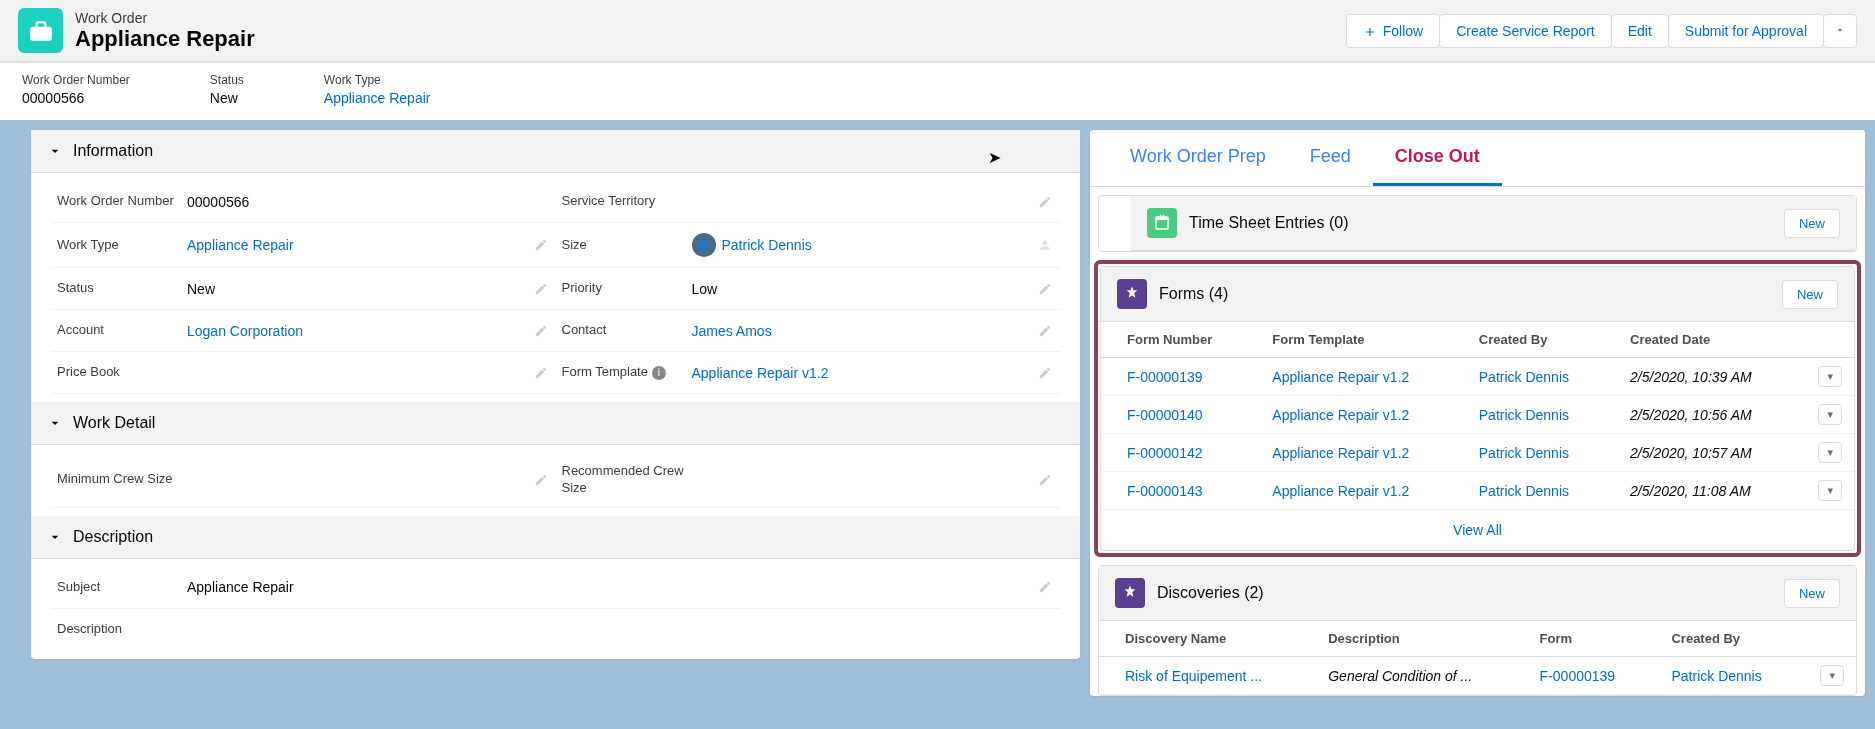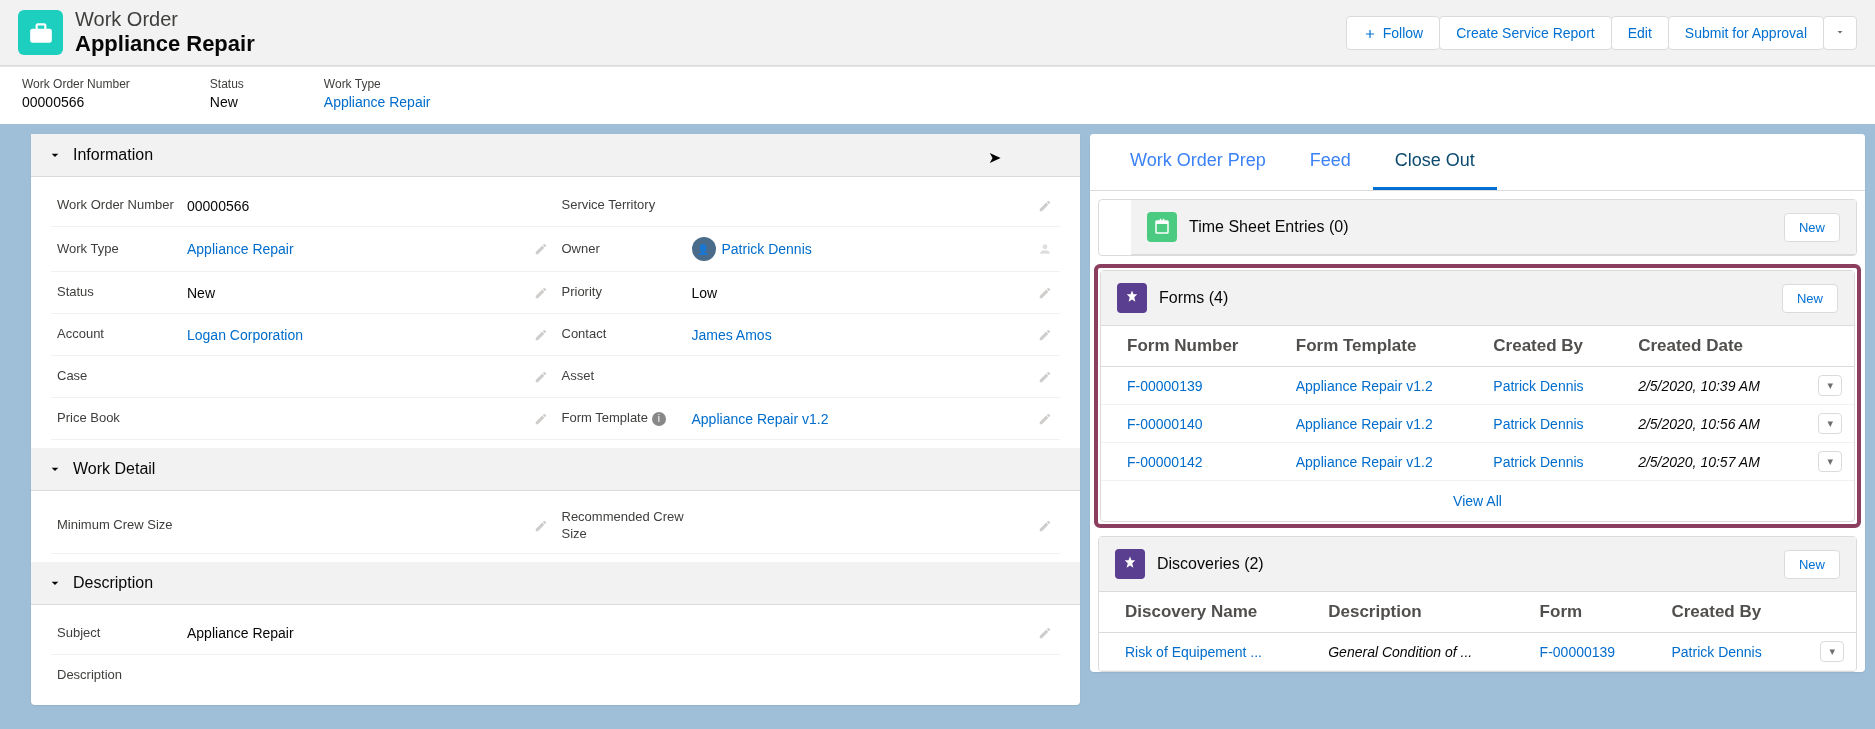--- a/index.html
+++ b/index.html
@@ -1,19 +1,19 @@
 <!DOCTYPE html>
 <html><head>
 <meta charset="utf-8">
 <style>
 * { box-sizing: border-box; margin: 0; padding: 0; }
 body { font-family: -apple-system, BlinkMacSystemFont, "Segoe UI", Arial, sans-serif; background: #9fbfd8; font-size: 13px; color: #3e3e3c; width: 1875px; position: relative; }
 .topbar { background: #f3f2f2; border-bottom: 1px solid #dddbda; display: flex; align-items: center; padding: 8px 18px; }
 .icon-box { width: 45px; height: 45px; background: #1ccfbe; border-radius: 6px; display: flex; align-items: center; justify-content: center; margin-right: 12px; }
-.topbar-title-obj { font-size: 20px; color: #3e3e3c; }
+.topbar-title-obj { font-size: 14px; color: #3e3e3c; }
 .topbar-title-name { font-size: 22px; font-weight: 700; color: #080707; }
 .topbar-actions { margin-left: auto; display: flex; gap: 0; }
 .topbar-actions button { background: #fff; border: 1px solid #dddbda; color: #0070d2; padding: 8px 16px; font-size: 14px; cursor: pointer; border-radius: 4px; margin-left: -1px; }
 .topbar-actions button:first-child { display: flex; align-items: flex-end; gap: 6px; }
 .topbar-actions .dropdown-btn { padding: 8px 10px; color: #706e6b; }
 .fields-bar { background: #fff; padding: 10px 22px 14px; display: flex; gap: 80px; border-top: 1px solid #e5e5e5; }
 .field-label { font-size: 12px; color: #3e3e3c; margin-bottom: 3px; }
 .field-value { font-size: 14px; color: #080707; }
 .field-value.link { color: #006dcc; }
 .main-wrap { display: flex; gap: 10px; padding: 10px; align-items: flex-start; }
@@ -24,30 +24,30 @@
 .chev { width: 16px; height: 16px; display: inline-block; }
 .form-body { padding: 8px 20px; }
 .row { display: flex; }
 .cell { width: 50%; display: flex; padding: 10px 6px; border-bottom: 1px solid #f3f2f2; align-items:center; min-height:42px; }
 .cell .lbl { width: 130px; font-size: 13px; color: #3e3e3c; line-height:1.3; }
 .cell .val { flex: 1; font-size: 14px; color: #080707; display:flex; align-items:center; gap:6px; }
 .edit-pencil { width: 18px; height: 18px; color: #b0adab; margin-left: auto; display:flex; align-items:center; justify-content:center; opacity:0.6; }
 .avatar { width: 24px; height: 24px; border-radius: 50%; background: #4a6b8a; display:inline-flex; align-items:center; justify-content:center; color:#fff; font-size:10px; }
 .tabs { display: flex; border-bottom: 1px solid #dddbda; padding: 0 18px; background:#fff; border-radius:4px 4px 0 0; }
 .tab { padding: 16px 22px; font-size: 18px; color: #3b82f6; cursor: pointer; border-bottom: 3px solid transparent; }
-.tab.active { color: #0c4a6e; font-weight: 400; border-bottom-color: #0070d2; }
+.tab.active { color: #be185d; font-weight: 700; border-bottom-color: #0070d2; }
 .related-card { background: #fff; border: 1px solid #dddbda; border-radius: 4px; margin: 8px 0; }
 .related-hdr { display:flex; align-items:center; padding: 12px 16px; background:#f3f2f2; border-bottom:1px solid #dddbda; }
 .related-icon { width: 30px; height: 30px; border-radius: 4px; margin-right: 12px; display:flex; align-items:center; justify-content:center; }
 .related-icon.green { background: #4bca81; }
 .related-icon.purple { background: #5a3e8f; }
 .related-title { font-size: 16px; font-weight: 500; color: #080707; }
 .new-btn { margin-left:auto; background:#fff; border:1px solid #dddbda; color:#0070d2; padding:6px 14px; font-size:13px; border-radius:4px; cursor:pointer; }
 .table { width:100%; border-collapse: collapse; }
-.table th { text-align:left; font-size:17px; font-weight:700; color:#514f4d; padding: 10px 12px 10px 26px; border-bottom:1px solid #dddbda; }
+.table th { text-align:left; font-size:13px; font-weight:700; color:#514f4d; padding: 10px 12px 10px 26px; border-bottom:1px solid #dddbda; }
 .table td { font-size:14px; color:#006dcc; padding: 8px 12px 8px 26px; border-bottom:1px solid #f3f2f2; }
 .table td.plain { color:#080707;font-style:italic; }
 .table td.actions { width:40px; text-align:center; }
 .row-action-btn { border:1px solid #dddbda; background:#fff; padding:3px 8px; border-radius:4px; color:#706e6b; cursor:pointer; font-size:11px; }
 .view-all { text-align:center; padding:12px; }
 .view-all a { color:#006dcc; font-size:14px; cursor:pointer; }
 .highlight-box { border: 4px solid #8b3e5e; border-radius: 6px; padding: 2px; margin: 6px 0; }
 .cursor-img { position:absolute; left: 988px; top: 148px; font-size:16px; color:#000; pointer-events:none; }
 a.lnk { color:#006dcc; text-decoration:none; cursor:pointer; }
 .info-badge { width:14px; height:14px; border-radius:50%; background:#888; color:#fff; font-size:10px; display:inline-flex; align-items:center; justify-content:center; margin-left:4px;}
@@ -133,21 +133,21 @@
               <div class="val">
                 <a class="lnk">Appliance Repair</a>
               </div>
               <span class="edit-pencil">
                 <svg width="14" height="14" viewBox="0 0 24 24" fill="currentColor">
                   <path d="M3 17.25V21h3.75L17.81 9.94l-3.75-3.75L3 17.25zM20.71 7.04a1 1 0 0 0 0-1.41l-2.34-2.34a1 1 0 0 0-1.41 0l-1.83 1.83 3.75 3.75 1.83-1.83z"></path>
                 </svg>
               </span>
             </div>
           <div class="cell">
-              <div class="lbl">Owner</div>
+              <div class="lbl">Size</div>
               <div class="val">
                 <span class="avatar">👤</span>
                 <a class="lnk">Patrick Dennis</a>
               </div>
               <span class="edit-pencil" style="opacity:0.4">
                 <svg width="14" height="14" viewBox="0 0 24 24" fill="currentColor">
                   <path d="M12 12c2.21 0 4-1.79 4-4s-1.79-4-4-4-4 1.79-4 4 1.79 4 4 4zm0 2c-2.67 0-8 1.34-8 4v2h16v-2c0-2.66-5.33-4-8-4z"></path>
                 </svg>
               </span>
             </div>
@@ -182,40 +182,20 @@
                 <svg width="14" height="14" viewBox="0 0 24 24" fill="currentColor">
                   <path d="M3 17.25V21h3.75L17.81 9.94l-3.75-3.75L3 17.25zM20.71 7.04a1 1 0 0 0 0-1.41l-2.34-2.34a1 1 0 0 0-1.41 0l-1.83 1.83 3.75 3.75 1.83-1.83z"></path>
                 </svg>
               </span>
             </div>
           <div class="cell">
               <div class="lbl">Contact</div>
               <div class="val">
                 <a class="lnk">James Amos</a>
               </div>
-              <span class="edit-pencil">
-                <svg width="14" height="14" viewBox="0 0 24 24" fill="currentColor">
-                  <path d="M3 17.25V21h3.75L17.81 9.94l-3.75-3.75L3 17.25zM20.71 7.04a1 1 0 0 0 0-1.41l-2.34-2.34a1 1 0 0 0-1.41 0l-1.83 1.83 3.75 3.75 1.83-1.83z"></path>
-                </svg>
-              </span>
-            </div>
-        </div>
-        <div class="row">
-          <div class="cell">
-              <div class="lbl">Case</div>
-              <div class="val"></div>
-              <span class="edit-pencil">
-                <svg width="14" height="14" viewBox="0 0 24 24" fill="currentColor">
-                  <path d="M3 17.25V21h3.75L17.81 9.94l-3.75-3.75L3 17.25zM20.71 7.04a1 1 0 0 0 0-1.41l-2.34-2.34a1 1 0 0 0-1.41 0l-1.83 1.83 3.75 3.75 1.83-1.83z"></path>
-                </svg>
-              </span>
-            </div>
-          <div class="cell">
-              <div class="lbl">Asset</div>
-              <div class="val"></div>
               <span class="edit-pencil">
                 <svg width="14" height="14" viewBox="0 0 24 24" fill="currentColor">
                   <path d="M3 17.25V21h3.75L17.81 9.94l-3.75-3.75L3 17.25zM20.71 7.04a1 1 0 0 0 0-1.41l-2.34-2.34a1 1 0 0 0-1.41 0l-1.83 1.83 3.75 3.75 1.83-1.83z"></path>
                 </svg>
               </span>
             </div>
         </div>
         <div class="row">
           <div class="cell">
               <div class="lbl">Price Book</div>
@@ -351,20 +331,27 @@
     <td><a class="lnk">Appliance Repair v1.2</a></td>
     <td><a class="lnk">Patrick Dennis</a></td>
     <td class="plain">2/5/2020, 10:56 AM</td>
     <td class="actions"><button class="row-action-btn">▾</button></td>
                 </tr>
                 <tr>
                   <td><a class="lnk">F-00000142</a></td>
     <td><a class="lnk">Appliance Repair v1.2</a></td>
     <td><a class="lnk">Patrick Dennis</a></td>
     <td class="plain">2/5/2020, 10:57 AM</td>
+    <td class="actions"><button class="row-action-btn">▾</button></td>
+                </tr>
+                <tr>
+                  <td><a class="lnk">F-00000143</a></td>
+    <td><a class="lnk">Appliance Repair v1.2</a></td>
+    <td><a class="lnk">Patrick Dennis</a></td>
+    <td class="plain">2/5/2020, 11:08 AM</td>
     <td class="actions"><button class="row-action-btn">▾</button></td>
                 </tr>
               </tbody>
           </table>
           <div class="view-all"><a class="lnk">View All</a></div>
         </div>
       </div>
 
       <div class="related-card" style="margin:8px;">
         <div class="related-hdr">

